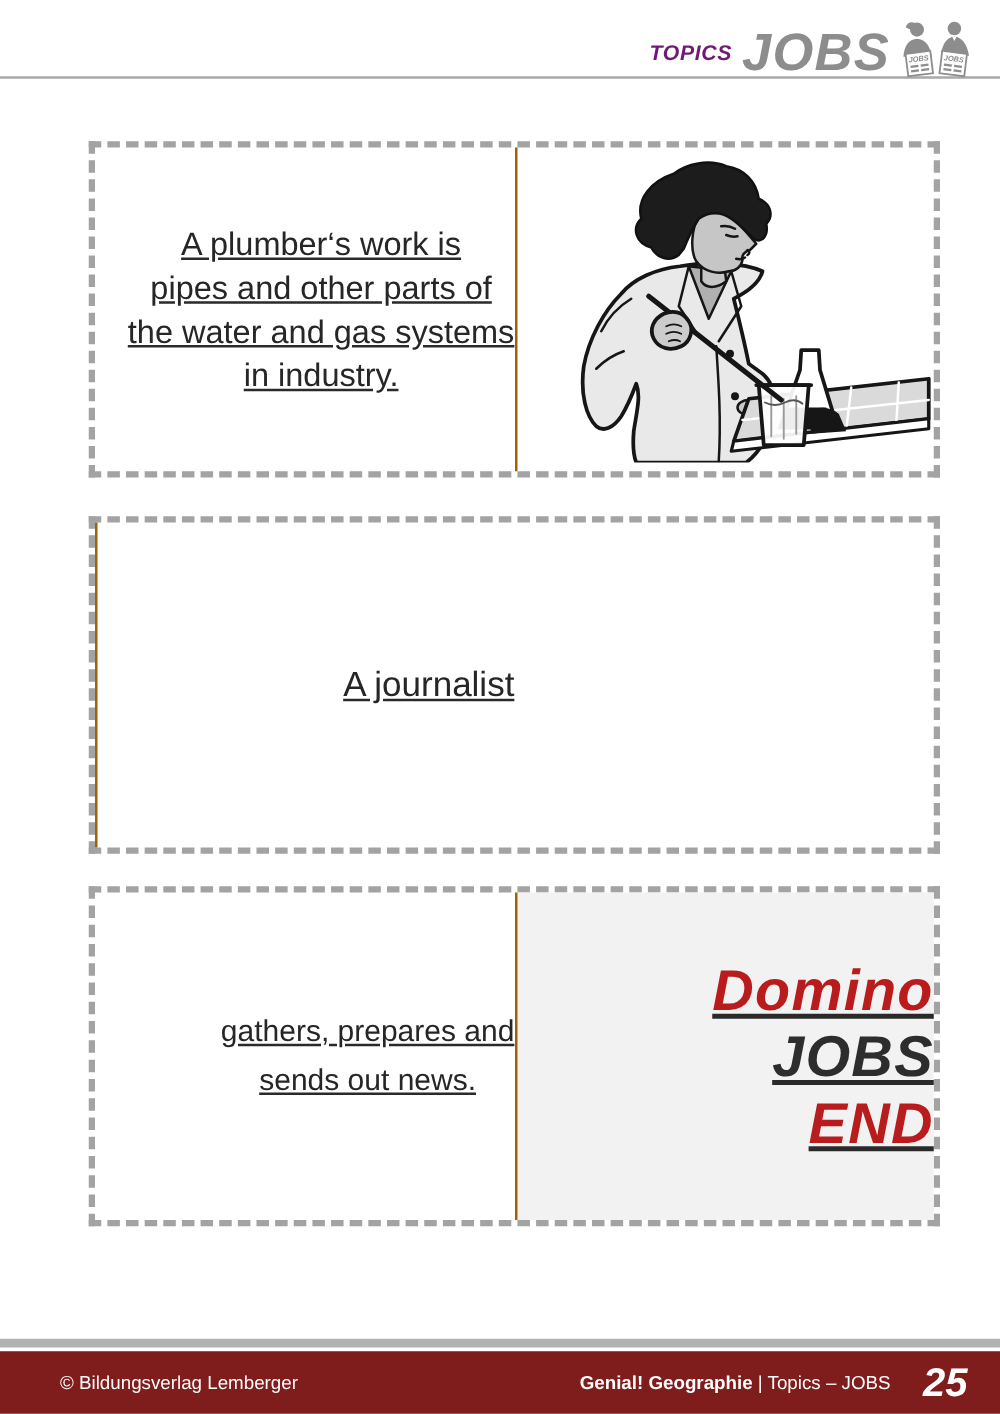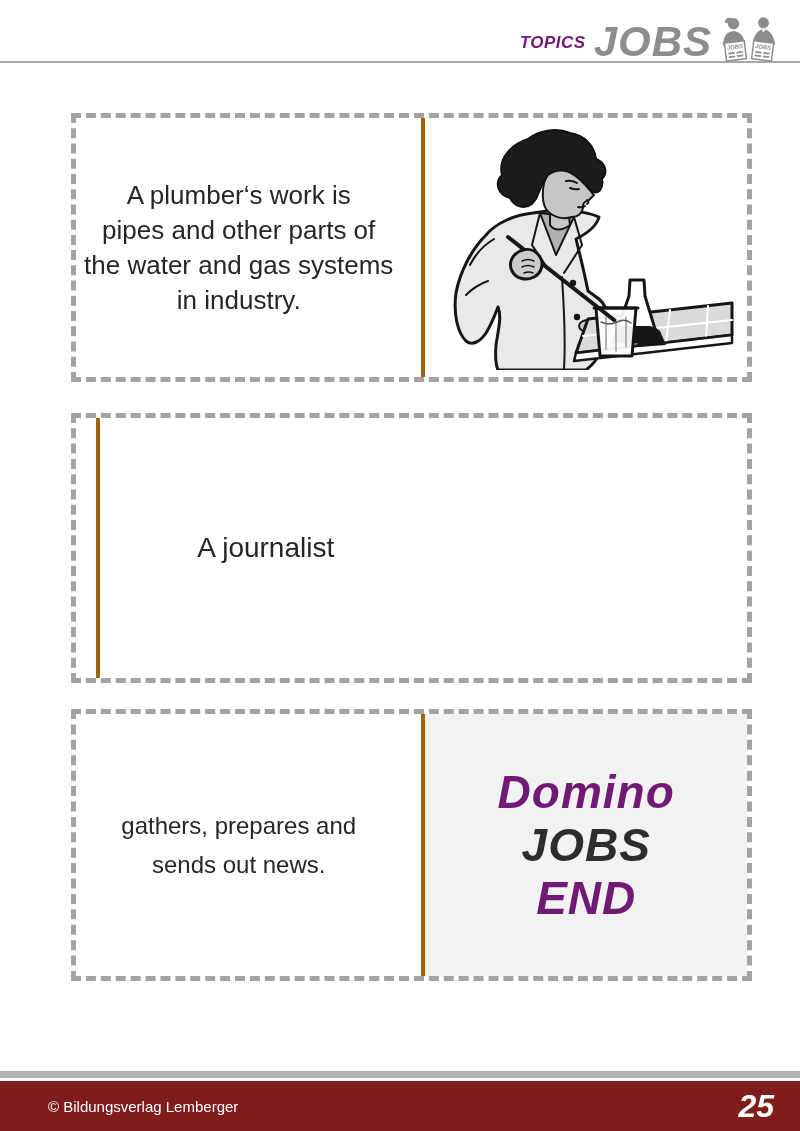--- a/index.html
+++ b/index.html
@@ -31,33 +31,33 @@
   
   .card {
     position:absolute; left:71px; width:681px;
     border:5px dashed #a3a3a3; display:flex; background:#fff;
   }
   .card-1 { top:113px;  height:269px; }
   .card-2 { top:413px;  height:270px; }
   .card-3 { top:709px;  height:272px; }
   .cell {
     width:50%; display:flex; flex-direction:column;
-    align-items:center; justify-content:center; text-align:center;
-  }
-  .cell-right { border-left:4px solid #a16207;margin-left:20px; }
+    align-items:flex-end; justify-content:center; text-align:center;text-decoration:underline;
+  }
+  .cell-right { border-left:2px solid #a16207; }
   .card-text { font-size:26px; line-height:35px; color:#262626; }
   .card-3 .card-text { font-size:24px; line-height:39px; }
   .journalist-text { font-size:28px; color:#262626; }
 
   .domino-panel { background:#f2f2f2; }
   .domino-line {
     font-weight:bold; font-style:italic; font-size:46px; line-height:53px;
     letter-spacing:1px;
   }
-  .domino-gray { color:#701a75; }
+  .domino-gray { color:#b91c1c; }
   .domino-dark { color:#2d2d2d; }
 
   .illustration { width:300px; height:245px; }
 
   
   .footer-thin-bar {
     position:absolute; top:1071px; left:0; width:800px; height:7px;
     background:#b2b2b2;
   }
   .footer-bar {
@@ -188,15 +188,16 @@
     <div class="domino-line domino-gray">Domino</div>
     <div class="domino-line domino-dark">JOBS</div>
     <div class="domino-line domino-gray">END</div>
   </div>
 </div>
 
 <div class="footer-thin-bar"></div>
 <div class="footer-bar">
   <span class="footer-left">© Bildungsverlag Lemberger</span>
   <span class="footer-right">
+    <span class="footer-meta"><b>Genial! Geographie</b><span class="footer-sep">|</span><span>Topics – JOBS</span></span>
     <span class="page-number">25</span>
   </span>
 </div>
 
 </body></html>

